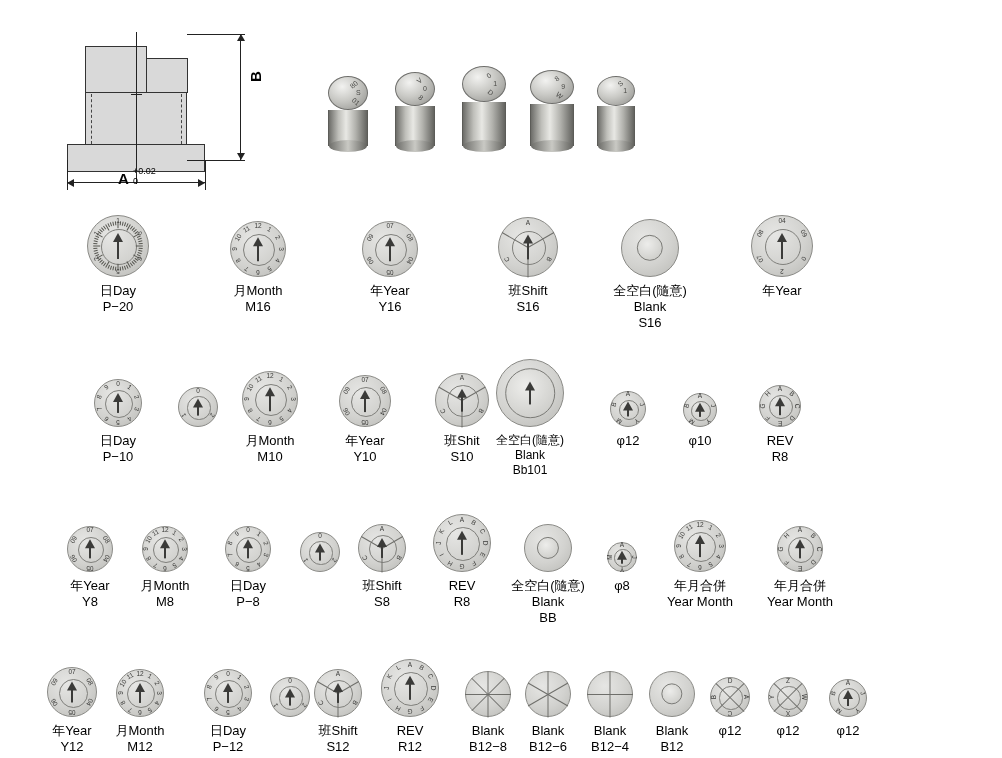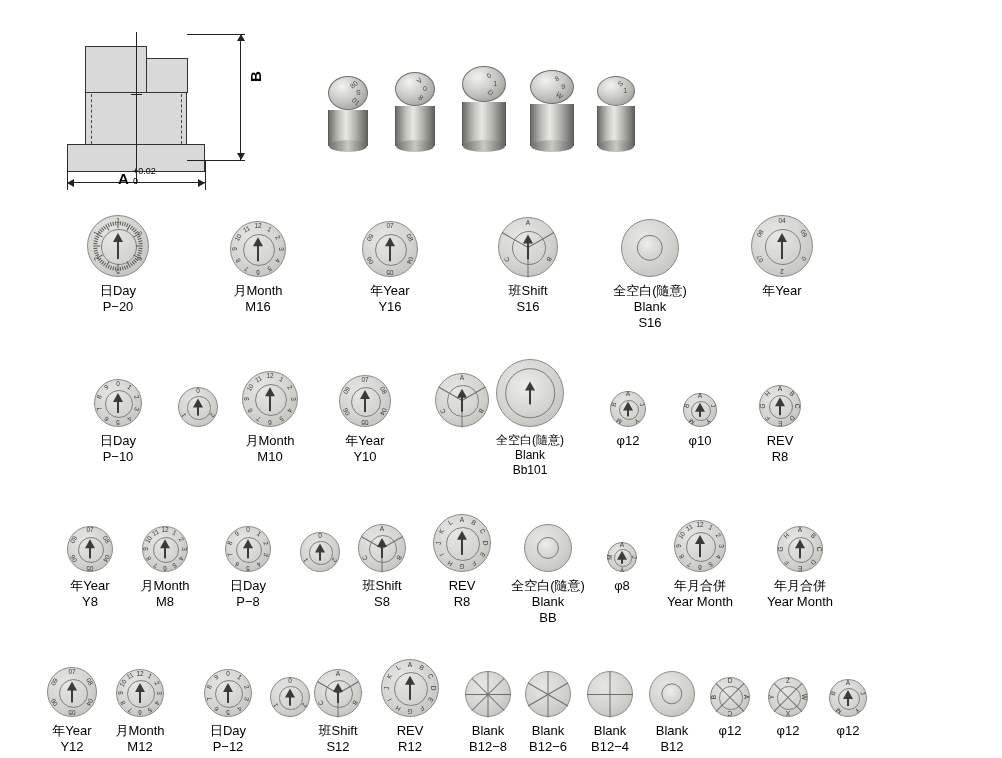--- a/index.html
+++ b/index.html
@@ -691,20 +691,22 @@
               <span style="transform: translate(-50%, -50%) translate(1.32262e-15px, -21.6px) rotate(0deg);">A</span>
               <span style="transform: translate(-50%, -50%) translate(18.7061px, 10.8px) rotate(120deg);">B</span>
               <span style="transform: translate(-50%, -50%) translate(-18.7061px, 10.8px) rotate(240deg);">C</span>
             </div>
             <div class="arrow" style="width: 12px; height: 22.68px;">
               <div class="head"></div>
               <div class="stem" style="top: 8px; height: 14.68px;"></div>
             </div>
           </div>
         </div>
+        <div class="caption">班Shit
+S10</div>
       </div>
       <div class="item" style="top: 355px; left: 480px; width: 100px;">
         <div class="dial-wrap" style="height: 72px;">
           <div class="dial" style="width: 68px; height: 68px;">
             <div class="inner" style="width: 39.44px; height: 39.44px; left: 14.28px; top: 14.28px;"></div>
             <div class="blank-hole" style="width: 47.6px; height: 47.6px;"></div>
             <div class="arrow" style="width: 12px; height: 23.12px;">
               <div class="head"></div>
               <div class="stem" style="top: 8px; height: 15.12px;"></div>
             </div>

